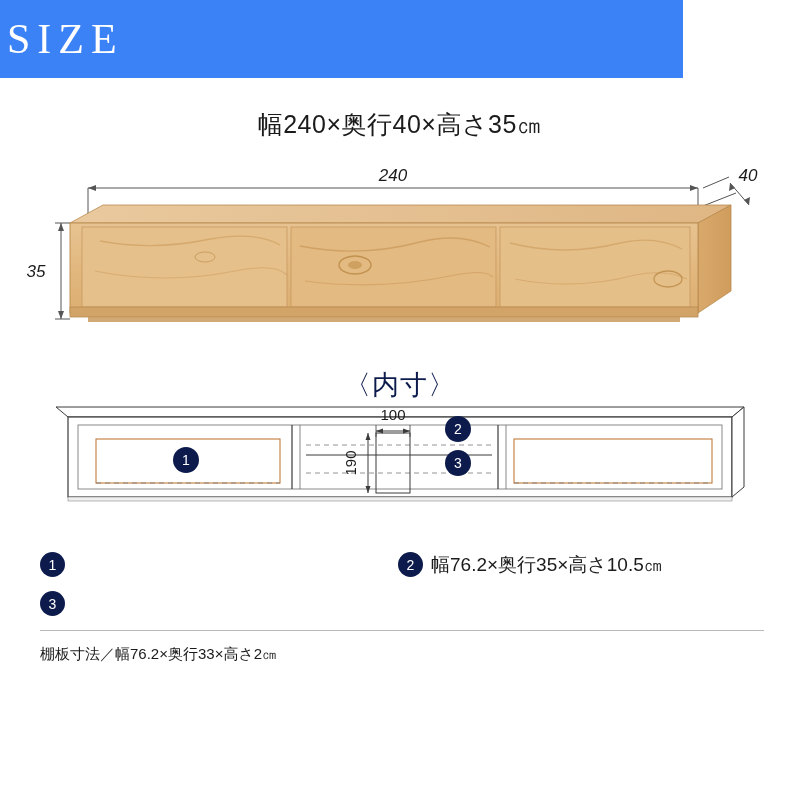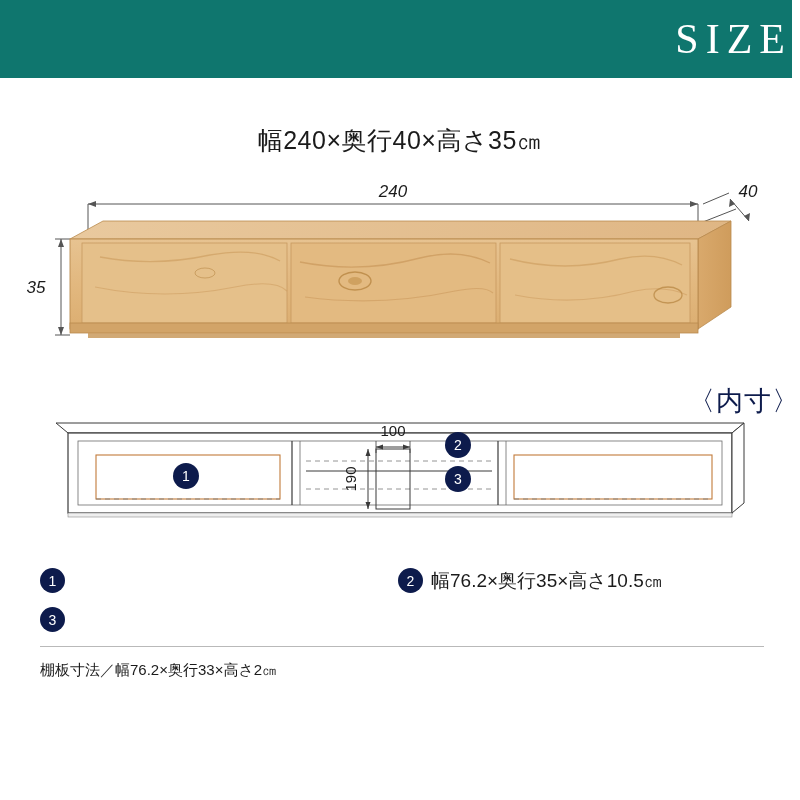--- a/index.html
+++ b/index.html
@@ -11,59 +11,59 @@
     height: 800px;
     background: #ffffff;
     font-family: "Liberation Sans", sans-serif;
     color: #1b1b1b;
     overflow: hidden;
     position: relative;
   }
 
   
   .header {
-    width: 792px;
+    width: 683px;
     height: 78px;
-    background: #0f766e;
-    display: flex;
-    align-items: center;
-    justify-content: flex-end;
+    background: #3b82f6;
+    display: flex;
+    align-items: center;
+    justify-content: flex-start;
     box-sizing: border-box;
   }
   .header-title {
     color: #ffffff;
     font-family: "Liberation Serif", serif;
     font-size: 42px;
     letter-spacing: 7px;
     font-weight: 400;
     padding-left: 7px;
   }
 
   
   .main-dims {
     text-align: center;
     font-size: 25px;
     letter-spacing: 0.5px;
-    margin-top: 46px;
+    margin-top: 30px;
     color: #1b1b1b;
   }
 
   
   .ext-wrap {
     position: relative;
     width: 800px;
     height: 200px;
     margin-top: 20px;
     font-style: italic;
   }
   .ext-svg { display: block; }
 
   
   .inner-title {
-    text-align: right;
+    text-align: center;
     font-size: 27px;
     color: #0d1b4c;
     font-family: "Liberation Sans", sans-serif;
     margin-top: 6px;
     letter-spacing: 1px;
   }
 
   
   .inner-wrap {
     position: relative;

